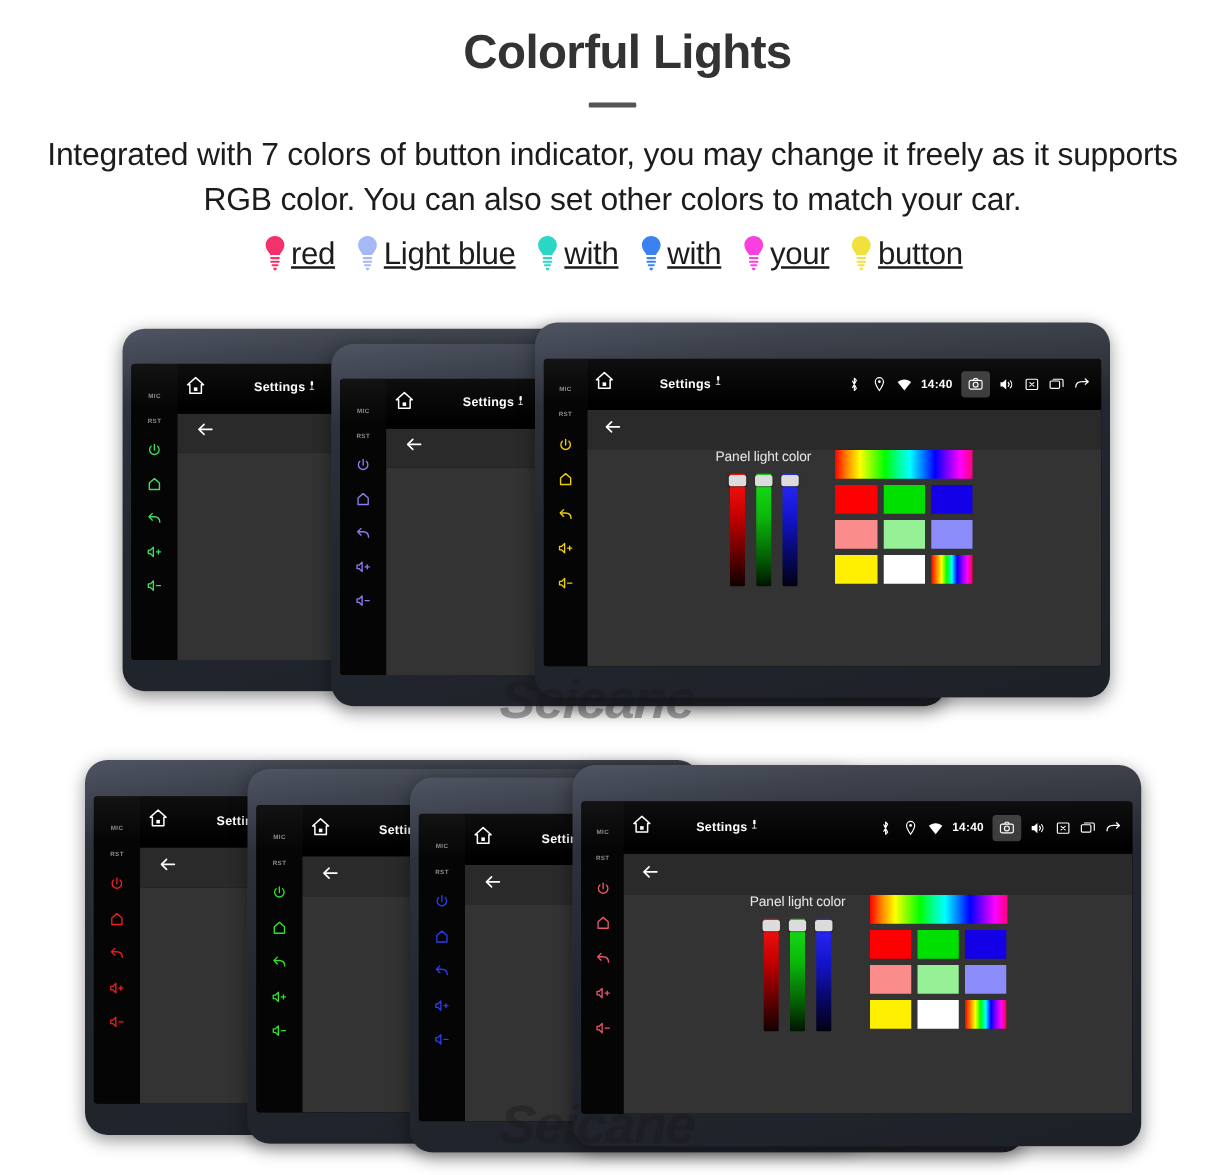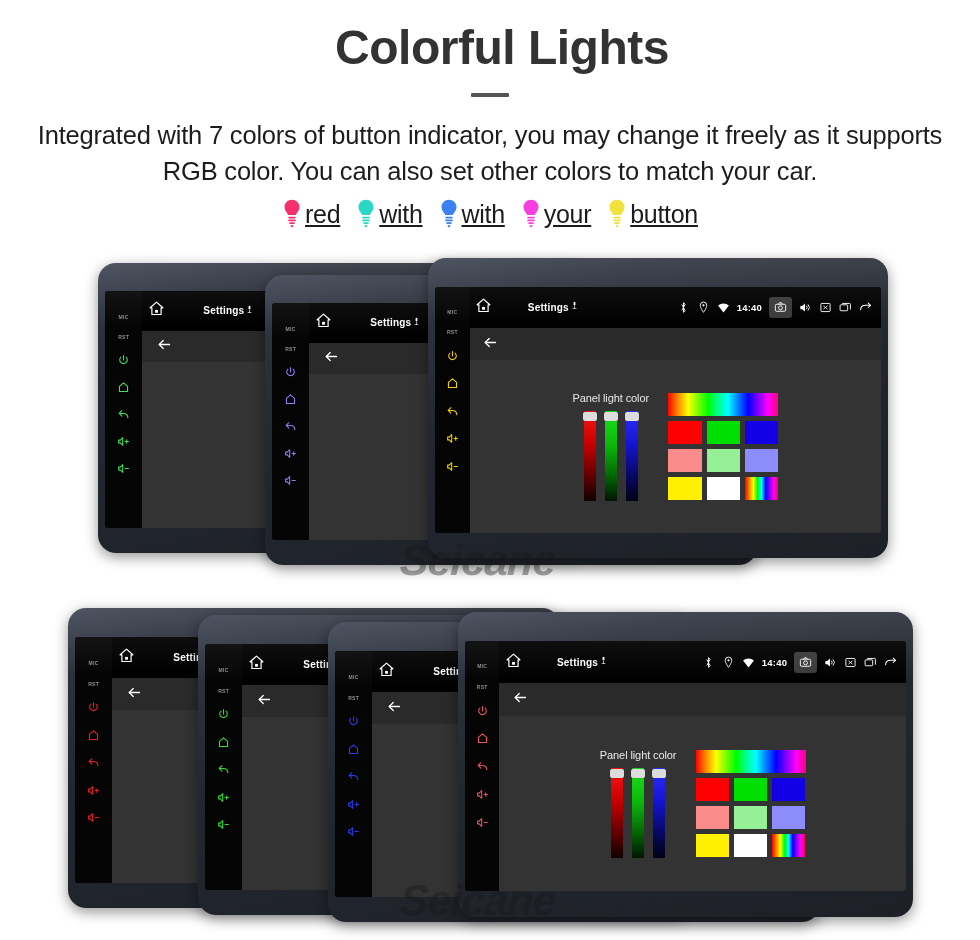--- a/index.html
+++ b/index.html
@@ -9,21 +9,21 @@
     height: 940px;
     background: #ffffff;
     font-family: "Liberation Sans", sans-serif;
     overflow: hidden;
     position: relative;
   }
 
   
   .page-title {
     text-align: center;
-    font-size: 48px;
+    font-size: 38px;
     font-weight: bold;
     color: #333333;
     letter-spacing: -0.5px;
     padding-top: 22px;
     line-height: 1.1;
     padding-left: 24px;
   }
   .title-divider {
     width: 38px;
     height: 4px;
@@ -133,21 +133,21 @@
     padding: 4px 5px; border-radius: 3px; background: #3a3a3a; display:flex; align-items:center;
   }
 
   .appbar {
     height: 13%; background: #2a2a2a; display:flex; align-items:center;
     padding-left: 3%; flex: none;
   }
   .back-arrow { width: 17px; height: 15px; }
 
   .content {
-    flex: 1; background: #333333; display: flex; align-items: center;
+    flex: 1; background: #333333; display: flex; align-items: flex-start;
     justify-content: center; gap: 5%; padding: 0 3%; min-height: 0;
   }
 
   .slider-group { display:flex; flex-direction: column; align-items:center; }
   .slider-caption {
     color: #e8e8e8; font-size: 11px; margin-bottom: 7px; white-space: nowrap; letter-spacing: -0.1px;
   }
   .sliders { display: flex; gap: 9px; align-items: flex-start; }
   .slider { width: 12px; height: 90px; position: relative; border-radius: 1px; }
   .slider.r { background: linear-gradient(180deg, #ff1414 0%, #c40000 38%, #5c0000 74%, #120000 100%); }
@@ -199,20 +199,32 @@
           <rect fill="#f5316b" x="7.4" y="23.6" width="9.2" height="2.1" rx="1"></rect>
           <rect fill="#f5316b" x="8.6" y="27" width="6.8" height="2.1" rx="1"></rect>
           <path fill="#f5316b" d="M10.3 30.4h3.4c0 1.7-.7 2.6-1.7 2.6s-1.7-.9-1.7-2.6z"></path>
         </svg>
       </span>
       <span class="legend-label">red</span>
     </div>
     <div class="legend-item">
       <span>
         <svg class="bulb" viewBox="0 0 24 34">
+          <path fill="#a7b8f7" d="M12 0C6.9 0 3 3.9 3 8.7c0 3.3 1.7 5.3 3 7 .8 1 1.4 1.8 1.4 2.6h9.2c0-.8.6-1.6 1.4-2.6 1.3-1.7 3-3.7 3-7C21 3.9 17.1 0 12 0z"></path>
+          <rect fill="#a7b8f7" x="7.4" y="20.2" width="9.2" height="2.1" rx="1"></rect>
+          <rect fill="#a7b8f7" x="7.4" y="23.6" width="9.2" height="2.1" rx="1"></rect>
+          <rect fill="#a7b8f7" x="8.6" y="27" width="6.8" height="2.1" rx="1"></rect>
+          <path fill="#a7b8f7" d="M10.3 30.4h3.4c0 1.7-.7 2.6-1.7 2.6s-1.7-.9-1.7-2.6z"></path>
+        </svg>
+      </span>
+      <span class="legend-label">Light blue</span>
+    </div>
+    <div class="legend-item">
+      <span>
+        <svg class="bulb" viewBox="0 0 24 34">
           <path fill="#2ad7c4" d="M12 0C6.9 0 3 3.9 3 8.7c0 3.3 1.7 5.3 3 7 .8 1 1.4 1.8 1.4 2.6h9.2c0-.8.6-1.6 1.4-2.6 1.3-1.7 3-3.7 3-7C21 3.9 17.1 0 12 0z"></path>
           <rect fill="#2ad7c4" x="7.4" y="20.2" width="9.2" height="2.1" rx="1"></rect>
           <rect fill="#2ad7c4" x="7.4" y="23.6" width="9.2" height="2.1" rx="1"></rect>
           <rect fill="#2ad7c4" x="8.6" y="27" width="6.8" height="2.1" rx="1"></rect>
           <path fill="#2ad7c4" d="M10.3 30.4h3.4c0 1.7-.7 2.6-1.7 2.6s-1.7-.9-1.7-2.6z"></path>
         </svg>
       </span>
       <span class="legend-label">with</span>
     </div>
     <div class="legend-item">

